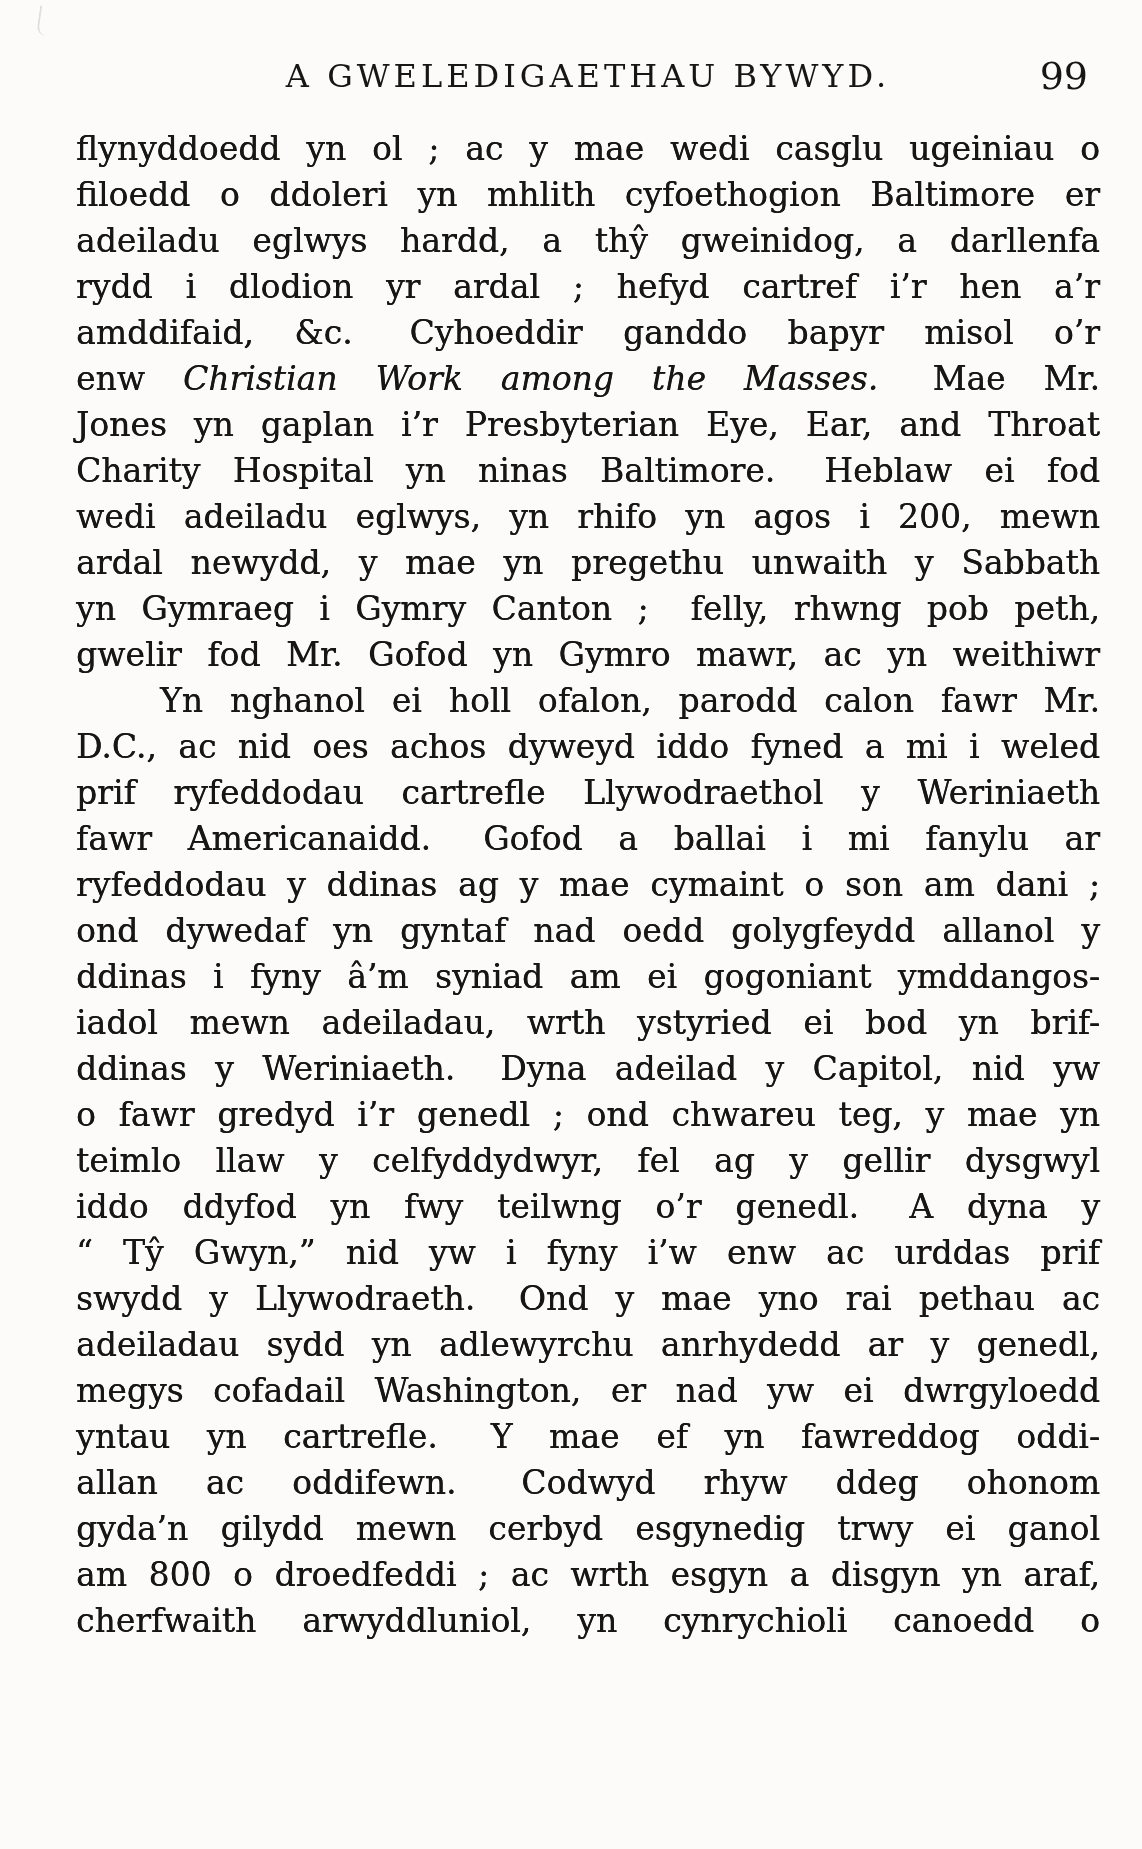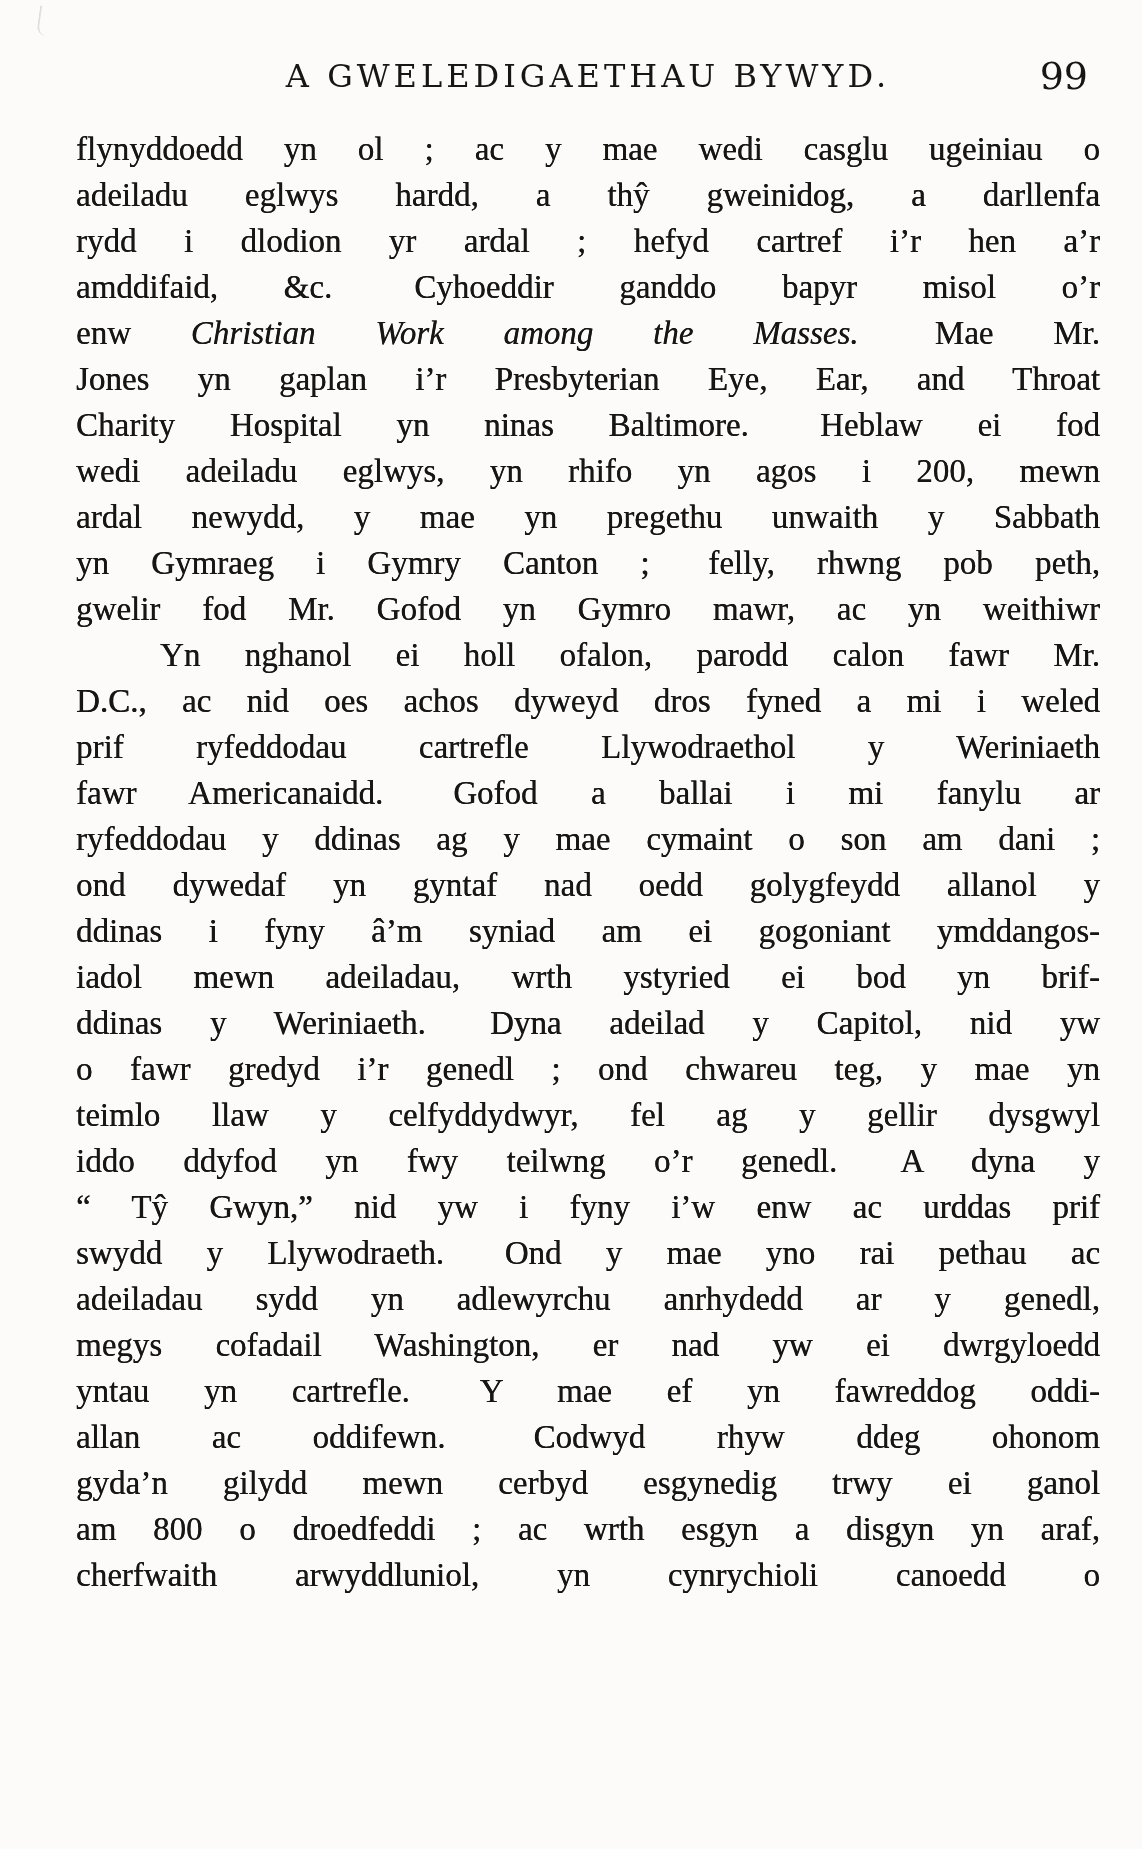--- a/index.html
+++ b/index.html
@@ -52,21 +52,20 @@
     top: 0;
     font-size: 38px;
     line-height: 48px;
   }
   .body-text .line {
     font-size: 33px;
     line-height: 46px;
     text-align: justify;
     text-align-last: justify;
     text-shadow: 0.3px 0 0 currentColor;
-    font-family: Liberation Serif, serif;
   }
   .body-text .line.para-end {
     text-align-last: left;
   }
   .body-text .line.indent {
     text-indent: 84px;
   }
   .it {
     font-style: italic;
     margin-top: 19px;
@@ -77,32 +76,33 @@
 
 <div class="page">
   <div class="scan-mark"></div>
   <div class="content">
     <div class="header">
       <div class="title">A GWELEDIGAETHAU BYWYD.</div>
       <div class="pagenum">99</div>
     </div>
     <div class="body-text">
         <div class="line"><span>flynyddoedd yn ol ; ac y mae wedi casglu ugeiniau o</span></div>
+        <div class="line"><span>filoedd o ddoleri yn mhlith cyfoethogion Baltimore er</span></div>
         <div class="line"><span>adeiladu eglwys hardd, a thŷ gweinidog, a darllenfa</span></div>
         <div class="line"><span>rydd i dlodion yr ardal ; hefyd cartref i’r hen a’r</span></div>
         <div class="line"><span>amddifaid, &amp;c.  Cyhoeddir ganddo bapyr misol o’r</span></div>
         <div class="line"><span>enw </span><span class="it">Christian Work among the Masses.</span><span>  Mae Mr.</span></div>
         <div class="line"><span>Jones yn gaplan i’r Presbyterian Eye, Ear, and Throat</span></div>
         <div class="line"><span>Charity Hospital yn ninas Baltimore.  Heblaw ei fod</span></div>
         <div class="line"><span>wedi adeiladu eglwys, yn rhifo yn agos i 200, mewn</span></div>
         <div class="line"><span>ardal newydd, y mae yn pregethu unwaith y Sabbath</span></div>
         <div class="line"><span>yn Gymraeg i Gymry Canton ;  felly, rhwng pob peth,</span></div>
         <div class="line"><span>gwelir fod Mr. Gofod yn Gymro mawr, ac yn weithiwr</span></div>
         <div class="line indent"><span>Yn nghanol ei holl ofalon, parodd calon fawr Mr.</span></div>
-        <div class="line"><span>D.C., ac nid oes achos dyweyd dros fyned a mi i weled</span></div>
+        <div class="line"><span>D.C., ac nid oes achos dyweyd iddo fyned a mi i weled</span></div>
         <div class="line"><span>prif ryfeddodau cartrefle Llywodraethol y Weriniaeth</span></div>
         <div class="line"><span>fawr Americanaidd.  Gofod a ballai i mi fanylu ar</span></div>
         <div class="line"><span>ryfeddodau y ddinas ag y mae cymaint o son am dani ;</span></div>
         <div class="line"><span>ond dywedaf yn gyntaf nad oedd golygfeydd allanol y</span></div>
         <div class="line"><span>ddinas i fyny â’m syniad am ei gogoniant ymddangos-</span></div>
         <div class="line"><span>iadol mewn adeiladau, wrth ystyried ei bod yn brif-</span></div>
         <div class="line"><span>ddinas y Weriniaeth.  Dyna adeilad y Capitol, nid yw</span></div>
         <div class="line"><span>o fawr gredyd i’r genedl ; ond chwareu teg, y mae yn</span></div>
         <div class="line"><span>teimlo llaw y celfyddydwyr, fel ag y gellir dysgwyl</span></div>
         <div class="line"><span>iddo ddyfod yn fwy teilwng o’r genedl.  A dyna y</span></div>

